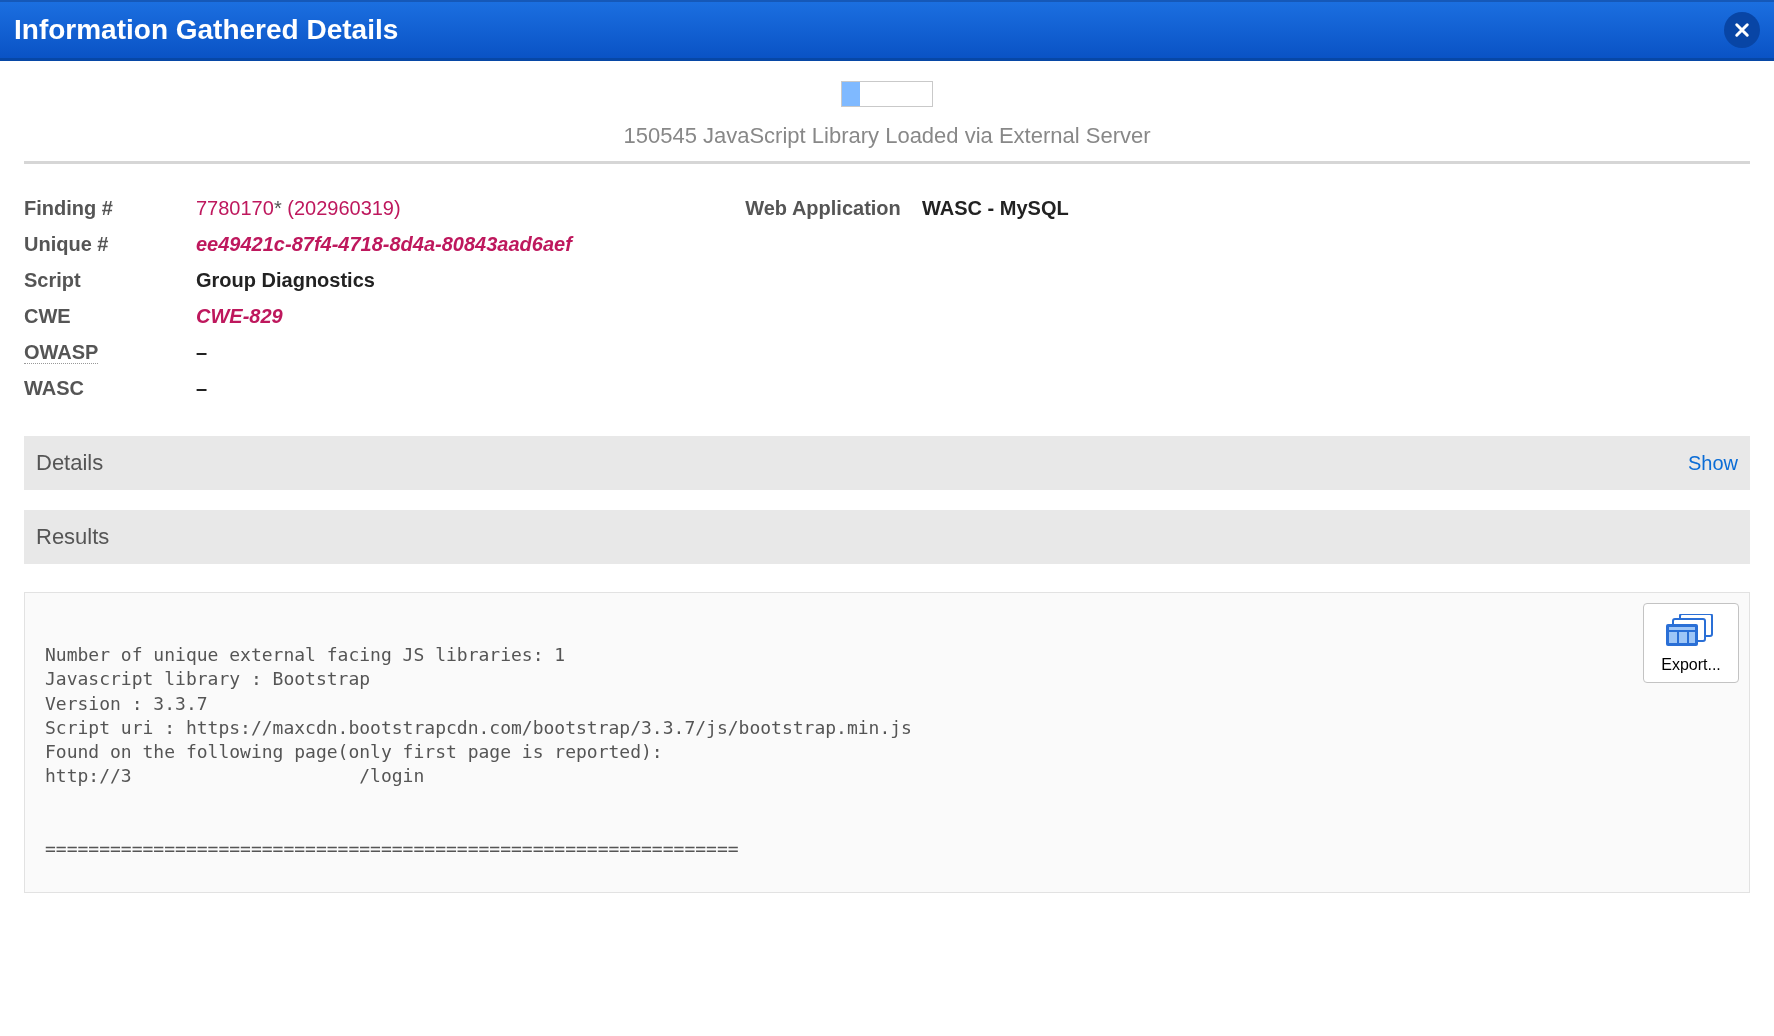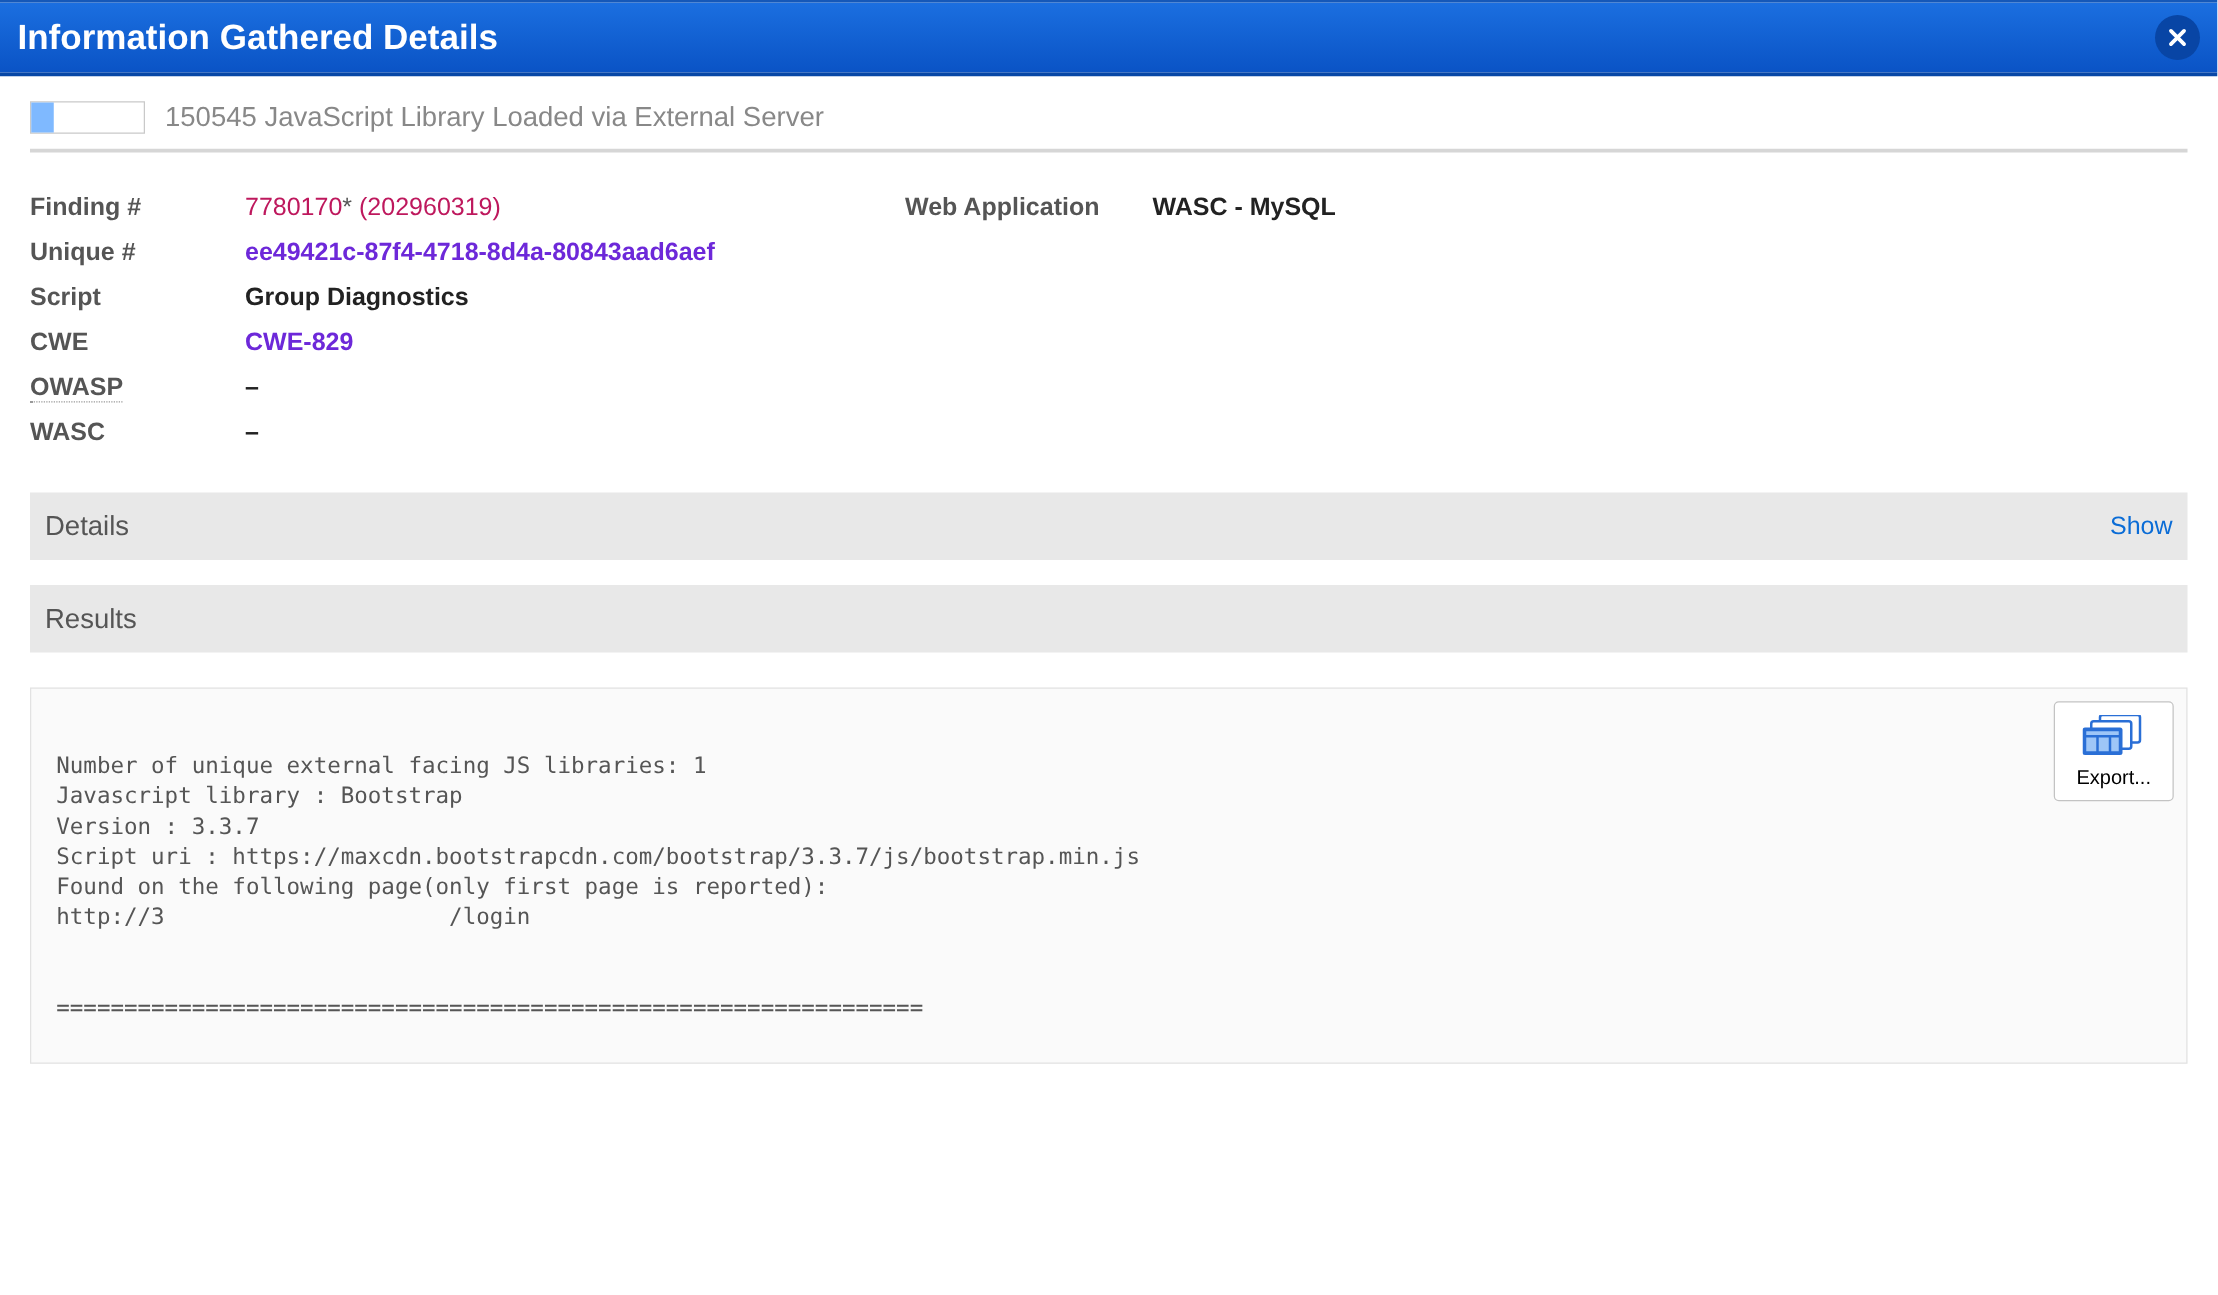--- a/index.html
+++ b/index.html
@@ -28,46 +28,47 @@
   }
   .close-btn svg { width: 18px; height: 18px; }
   .content { padding: 20px 24px 40px 24px; }
   .subtitle-row {
     display: flex;
     align-items: center;
     gap: 16px;
     padding-bottom: 12px;
     border-bottom: 3px solid #d6d6d6;
     margin-bottom: 26px;
+    flex-direction: column;
   }
   .sev-box {
     width: 92px; height: 26px;
     border: 1px solid #c9c9c9;
     background: #fff;
     position: relative;
   }
   .sev-fill {
     background: #7fb9ff;
     height: 100%;
     width: 20%;
   }
   .subtitle-text {
     font-size: 22px;
     color: #888;
   }
   .meta-grid { display: flex; gap: 0; margin-bottom: 30px; }
   .meta-col-left { width: 700px; }
-  .meta-col-right { flex: 1; }
+  .meta-col-right { flex: 1; text-align: center; }
   .meta-row { display: flex; padding: 5px 0; font-size: 20px; line-height: 1.3; }
   .meta-label { width: 172px; color: #555; font-weight: bold; }
   .meta-label.dotted { border-bottom: 1px dotted #999; width: auto; min-width: 70px; }
   .meta-label-wrap { width: 172px; }
   .meta-val { color: #222; font-weight: bold; }
   .meta-val.normal { font-weight: normal; color: #555; }
-  .meta-val.link { color: #6d28d9; cursor: pointer; }
+  .meta-val.link { color: #be185d; cursor: pointer; font-style: italic; }
   .muted { color: #be185d; font-weight: normal; }
   .section-bar {
     background: #e8e8e8;
     padding: 14px 12px;
     display: flex;
     justify-content: space-between;
     align-items: center;
     margin-top: 8px;
   }
   .section-title { font-size: 22px; color: #555; }

